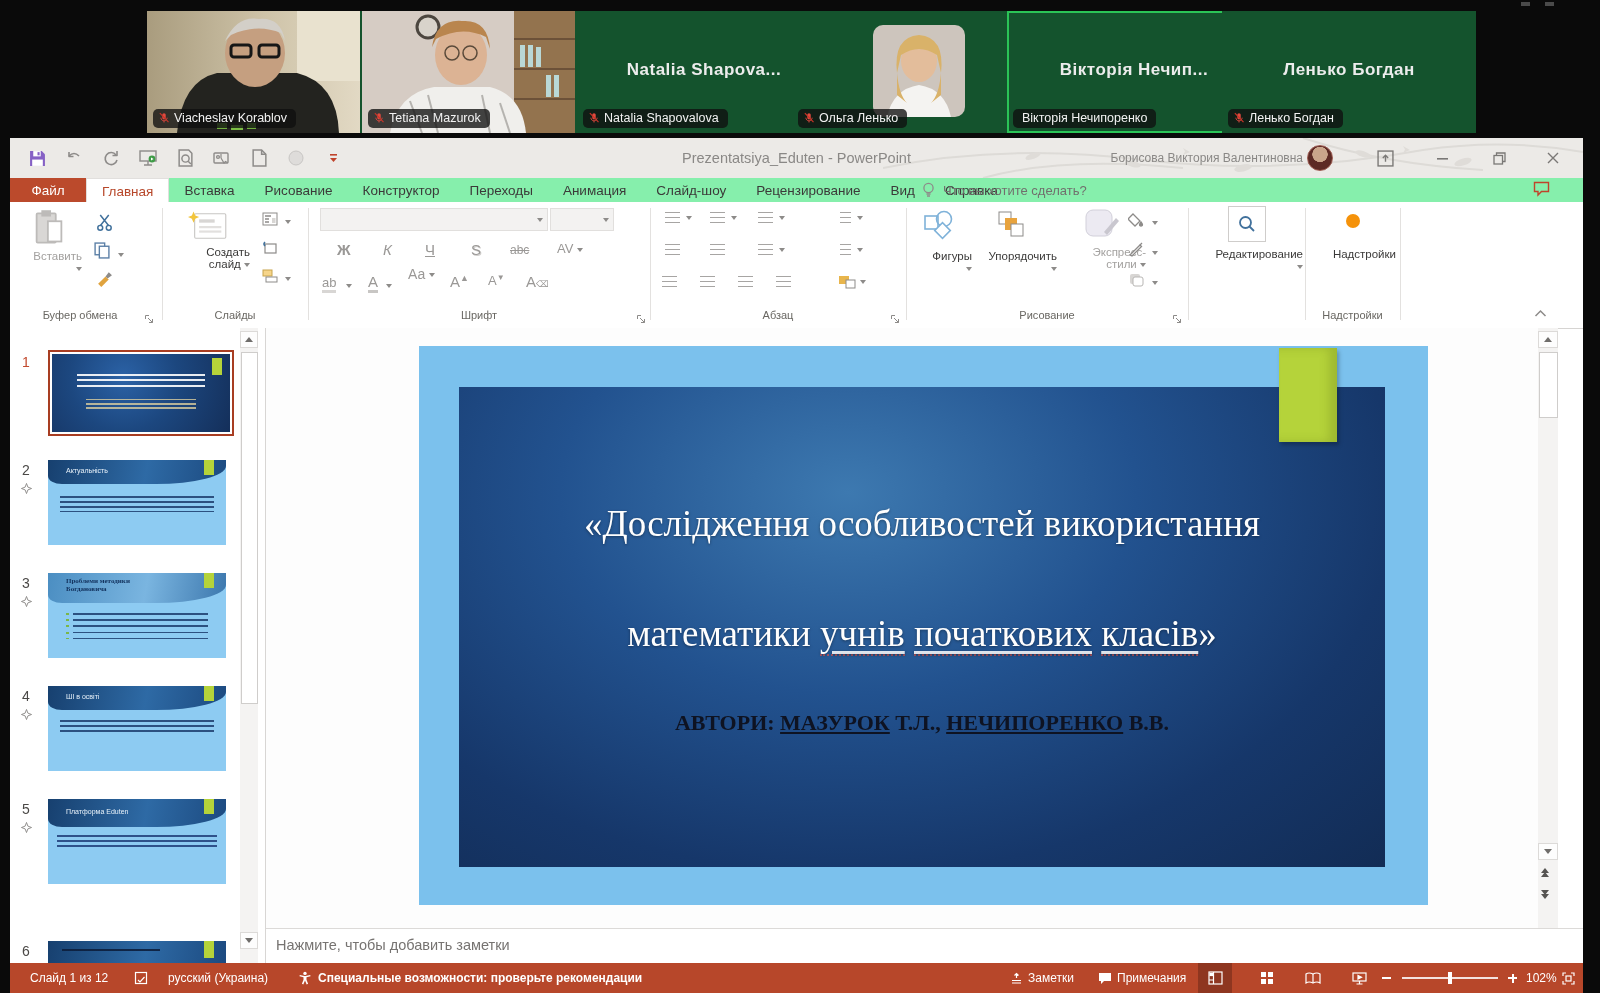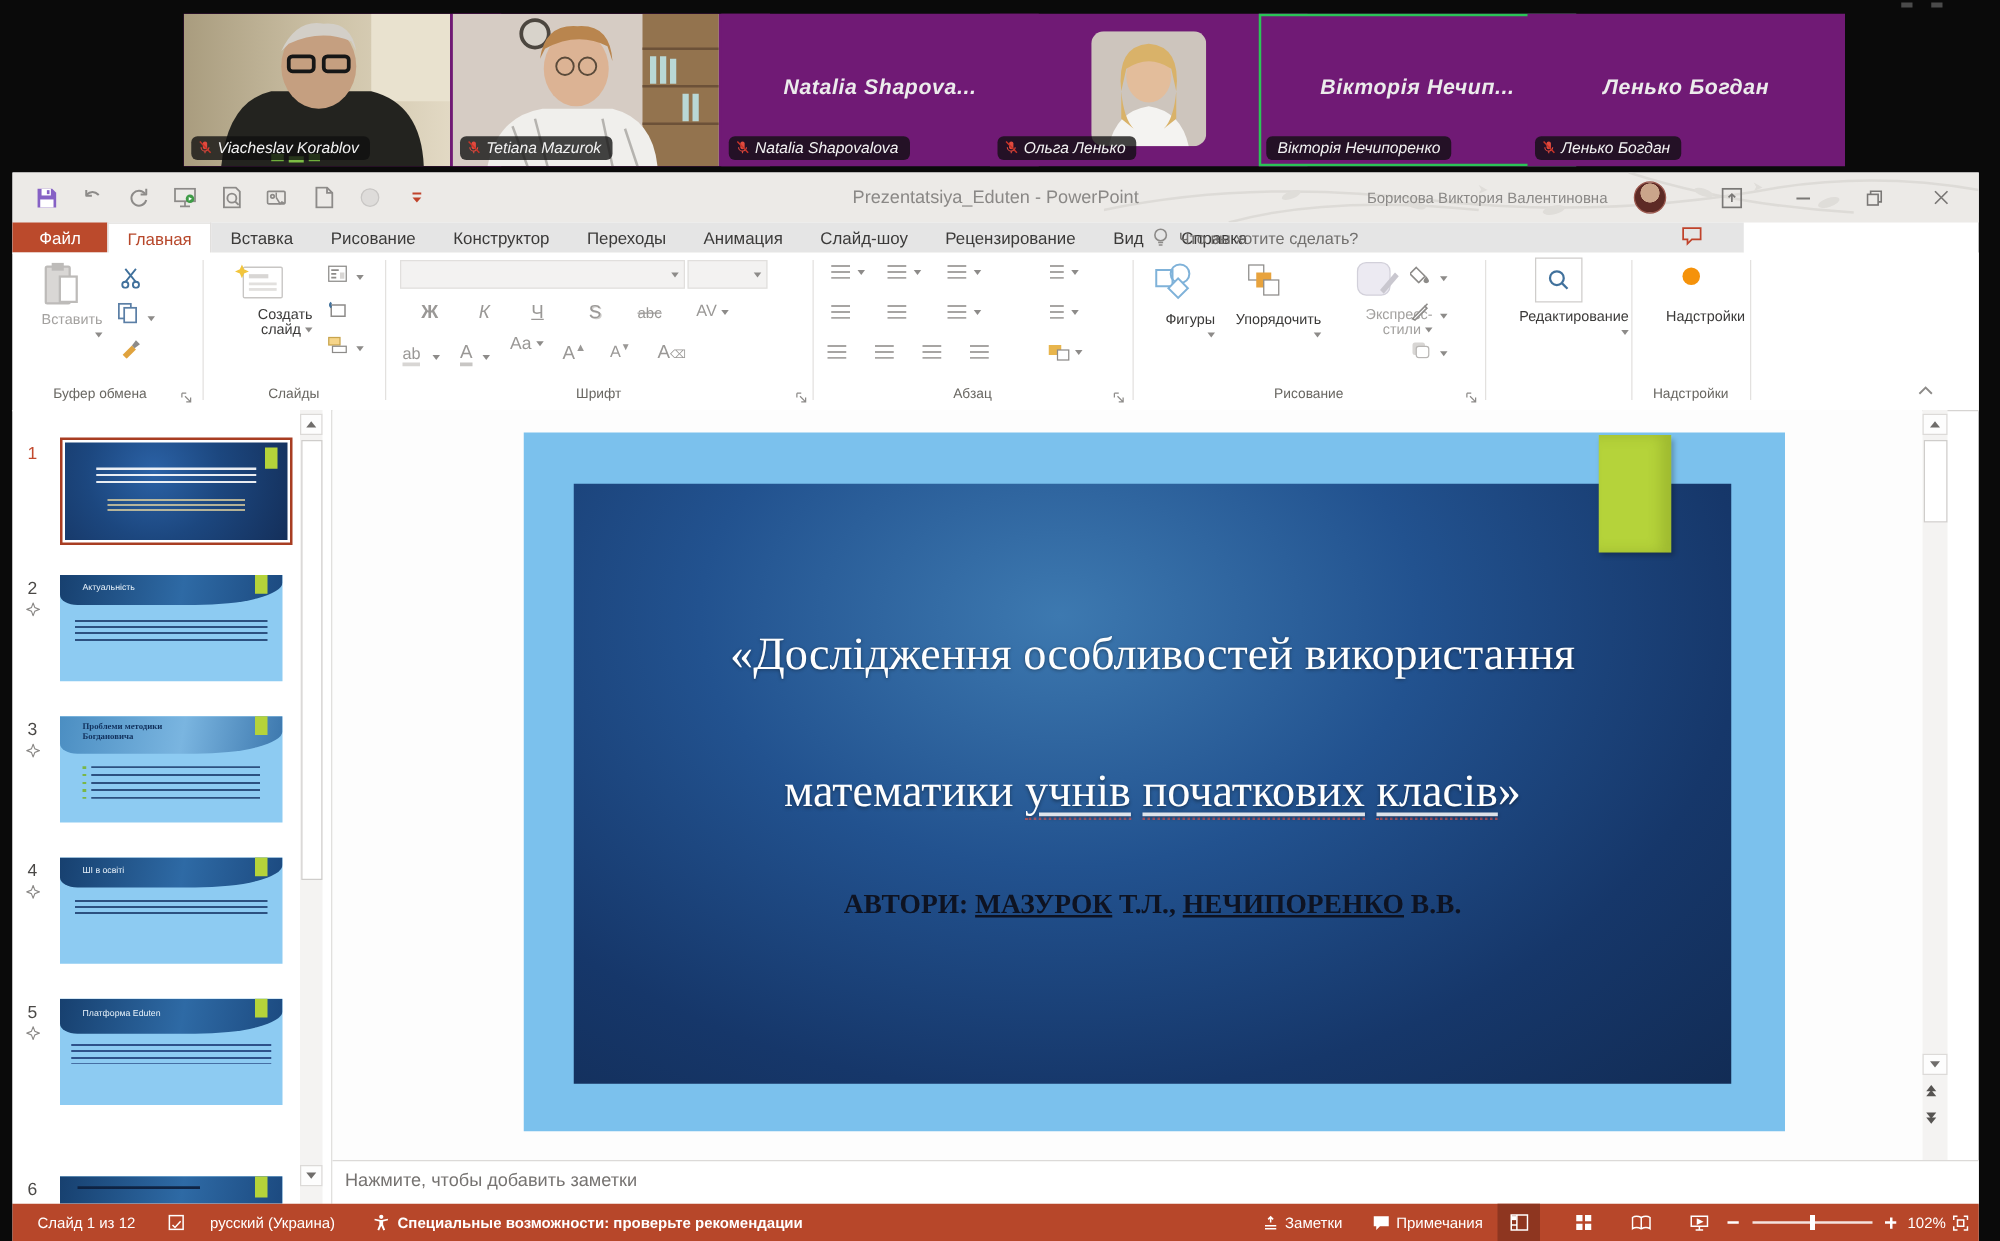--- a/index.html
+++ b/index.html
@@ -1,43 +1,43 @@
 <!DOCTYPE html>
 <html><head>
 <meta charset="utf-8">
 <style>
   html,body{margin:0;padding:0;background:#000;}
   .screen{position:relative;width:1600px;height:993px;background:#0a0a0a;overflow:hidden;
           font-family:"Liberation Sans","DejaVu Sans",sans-serif;-webkit-font-smoothing:antialiased;}
   
   .zoomstrip{position:absolute;left:0;top:0;width:1600px;height:138px;background:#0a0a0a;}
-  .tile{position:absolute;top:11px;height:122px;width:254px;background:#701a75;overflow:hidden;font-style:italic;}
+  .tile{position:absolute;top:11px;height:122px;width:254px;background:#14532d;overflow:hidden;}
   .tile.active{outline:2px solid #2bc457;outline-offset:-2px;}
   .tile .cname{position:absolute;left:0;right:0;top:50%;transform:translateY(-60%);text-align:center;
                color:#ececec;font-size:17px;font-weight:bold;letter-spacing:.5px;}
   .plabel{position:absolute;left:6px;bottom:5px;display:flex;align-items:center;gap:4px;
           background:rgba(16,16,16,.78);border-radius:5px;padding:2px 9px 3px 5px;
           color:#f2f2f2;font-size:12.5px;white-space:nowrap;}
   .plabel.nomic{padding-left:9px;}
   .avatarbox{position:absolute;left:50%;top:14px;transform:translateX(-50%);width:92px;height:92px;
              border-radius:10px;overflow:hidden;}
   .topmarks i{position:absolute;top:2px;width:9px;height:4px;background:#4a4a4a;display:block;}
   
   .ppt{position:absolute;left:10px;top:138px;width:1573px;height:855px;background:#fff;}
   .tb{position:absolute;left:0;top:0;width:1573px;height:40px;background:#eceae7;overflow:hidden;}
   .tb .decor{position:absolute;right:0;top:0;opacity:.75;}
   .qat{position:absolute;left:16px;top:0;height:40px;display:flex;align-items:center;gap:15px;}
   .qbtn{width:22px;height:22px;display:flex;align-items:center;justify-content:center;}
   .wtitle{position:absolute;left:0;right:0;top:0;height:40px;display:flex;align-items:center;justify-content:center;
           color:#8a8886;font-size:14.5px;pointer-events:none;}
-  .wuser{position:absolute;right:250px;top:0;height:40px;display:flex;align-items:center;gap:21px;color:#8a8886;font-size:12px;}
+  .wuser{position:absolute;right:250px;top:0;height:40px;display:flex;align-items:center;gap:4px;color:#8a8886;font-size:12px;}
   .uava{width:24px;height:24px;border-radius:50%;background:radial-gradient(circle at 50% 35%,#caa58b 0 38%,#5d2a25 40%);border:1px solid #9c5a50;}
   .wctl{position:absolute;top:0;height:40px;width:44px;display:flex;align-items:center;justify-content:center;color:#7a7876;}
   
-  .tabrow{position:absolute;left:0;top:40px;width:1385px;height:24px;background:#e5e5e5;border-bottom:1px solid #e5e3e1;text-decoration:underline;}
+  .tabrow{position:absolute;left:0;top:40px;width:1573px;height:24px;background:#86efac;border-bottom:1px solid #e5e3e1;text-decoration:underline;}
   .ftab{position:absolute;left:0;top:0;width:76px;height:24px;background:#bb4a2c;color:#fff;font-size:13.5px;
         display:flex;align-items:center;justify-content:center;}
   .tabs{position:absolute;left:76px;top:0;height:24px;display:flex;}
   .tab{padding:0 15px;height:24px;display:flex;align-items:center;font-size:13.5px;color:#3b3a39;}
   .tab.on{background:#fff;color:#b7472a;border:1px solid #e1dfdd;border-bottom:none;}
   .tellme{position:absolute;left:912px;top:0;height:24px;display:flex;align-items:center;gap:8px;color:#716f6d;font-size:13px;}
   .cmticon{position:absolute;right:33px;top:3px;}
   
   .ribbon{position:absolute;left:0;top:64px;width:1573px;height:126px;background:#fff;border-bottom:1px solid #d6d4d2;}
   .ribbon .sep{position:absolute;top:6px;bottom:8px;width:1px;background:#e3e1df;}

